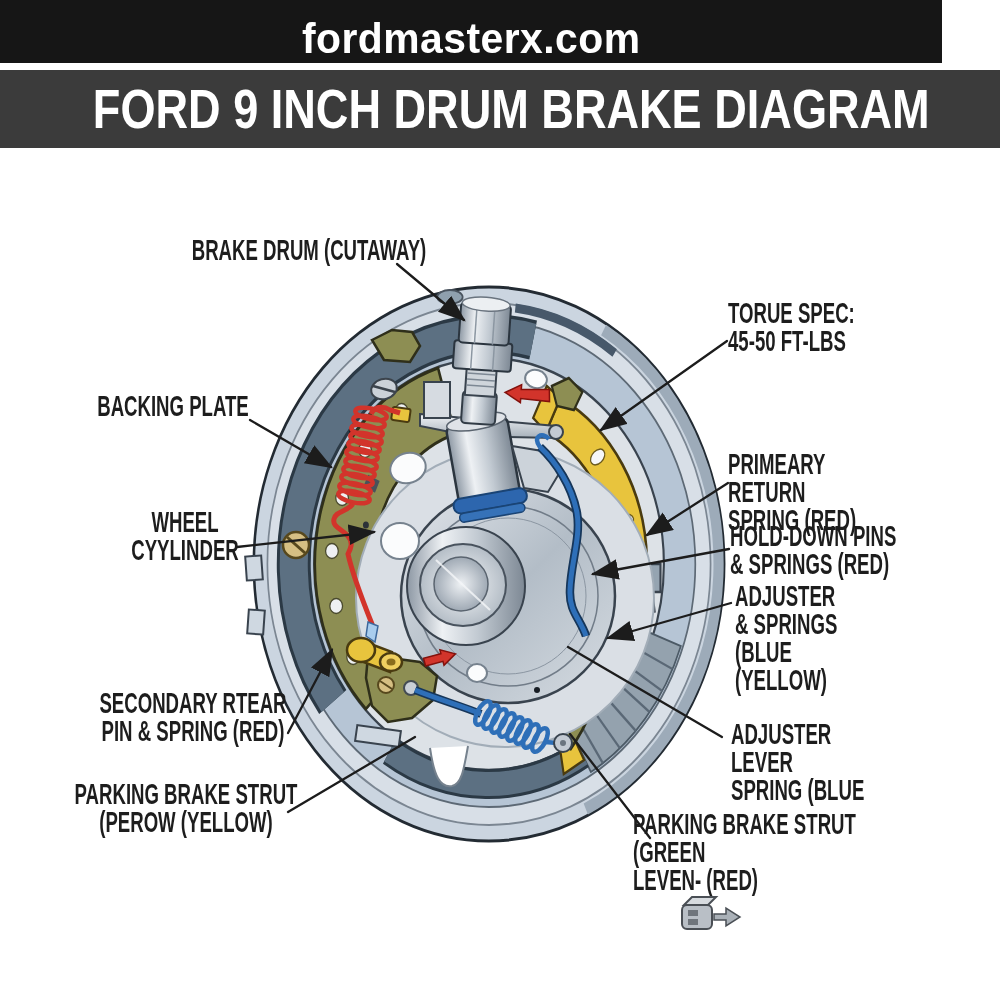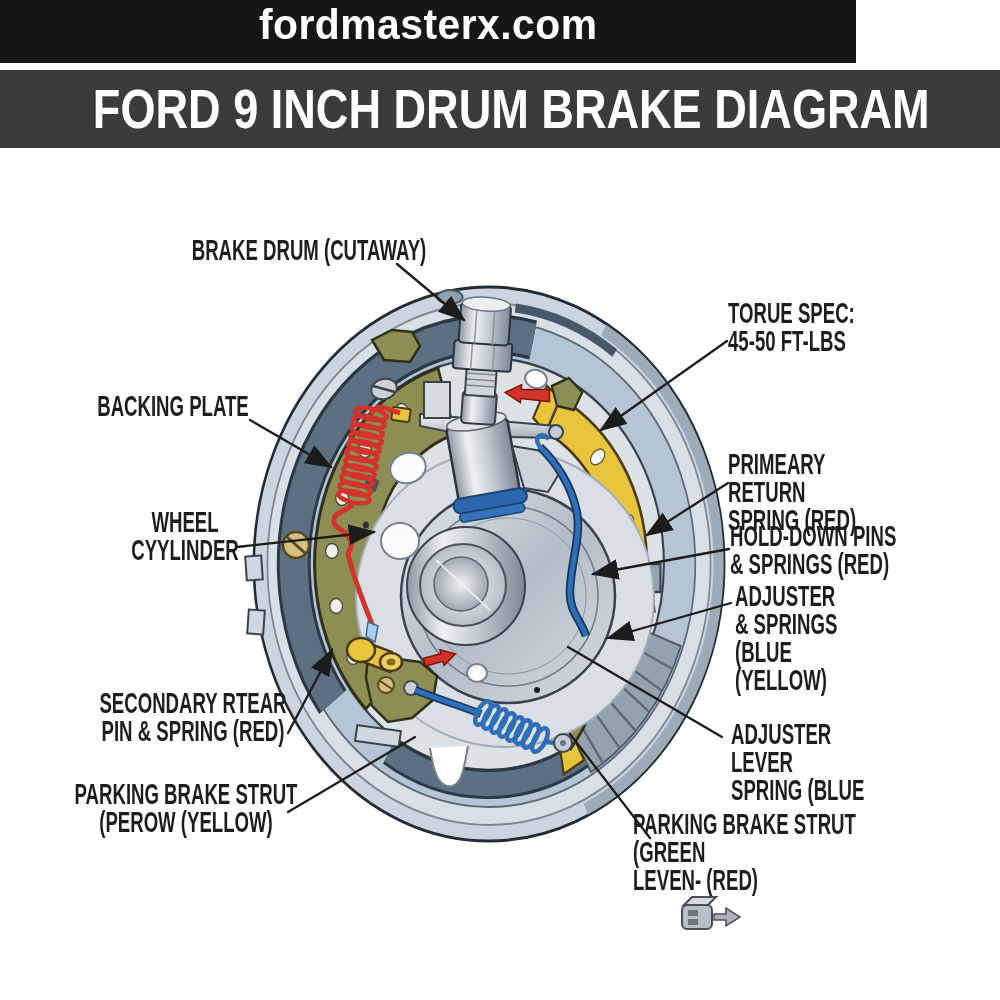--- a/index.html
+++ b/index.html
@@ -1,18 +1,18 @@
 <!DOCTYPE html>
 <html><head>
 <meta charset="utf-8">
 <style>
   html,body{margin:0;padding:0;background:#fff;font-family:"Liberation Sans",sans-serif;}
   #wrap{position:relative;width:1000px;height:1000px;background:#ffffff;overflow:hidden;}
-  .bar-site{position:absolute;top:0;left:0;width:856px;height:63px;background:#161616;
-    display:flex;align-items:flex-start;justify-content:center;}
+  .bar-site{position:absolute;top:0;left:0;width:942px;height:63px;background:#161616;
+    display:flex;align-items:flex-end;justify-content:center;}
   .bar-site span{color:#ffffff;font-size:43px;font-weight:bold;transform:scaleX(.95);letter-spacing:.5px;}
   .bar-title{position:absolute;top:70px;left:0;width:1000px;height:78px;background:#3b3b3b;
     display:flex;align-items:center;justify-content:center;padding-left:11px;}
   .bar-title span{color:#ffffff;font-size:55px;font-weight:bold;transform:scaleX(.82);white-space:nowrap;}
   svg#art{position:absolute;left:0;top:0;width:1000px;height:1000px;}
   .lbl{position:absolute;font-weight:bold;font-size:30px;line-height:28px;color:#1d1d1d;white-space:pre-line;}
   .lbl.L{transform:scaleX(.62);transform-origin:0 0;}
   .lbl.C{transform:scaleX(.62);transform-origin:50% 0;text-align:center;width:380px;}
   .note{position:absolute;left:740px;top:891px;width:178px;height:50px;border:3px solid #1d1d1d;background:#fff;
     display:flex;align-items:center;justify-content:center;text-align:center;}

